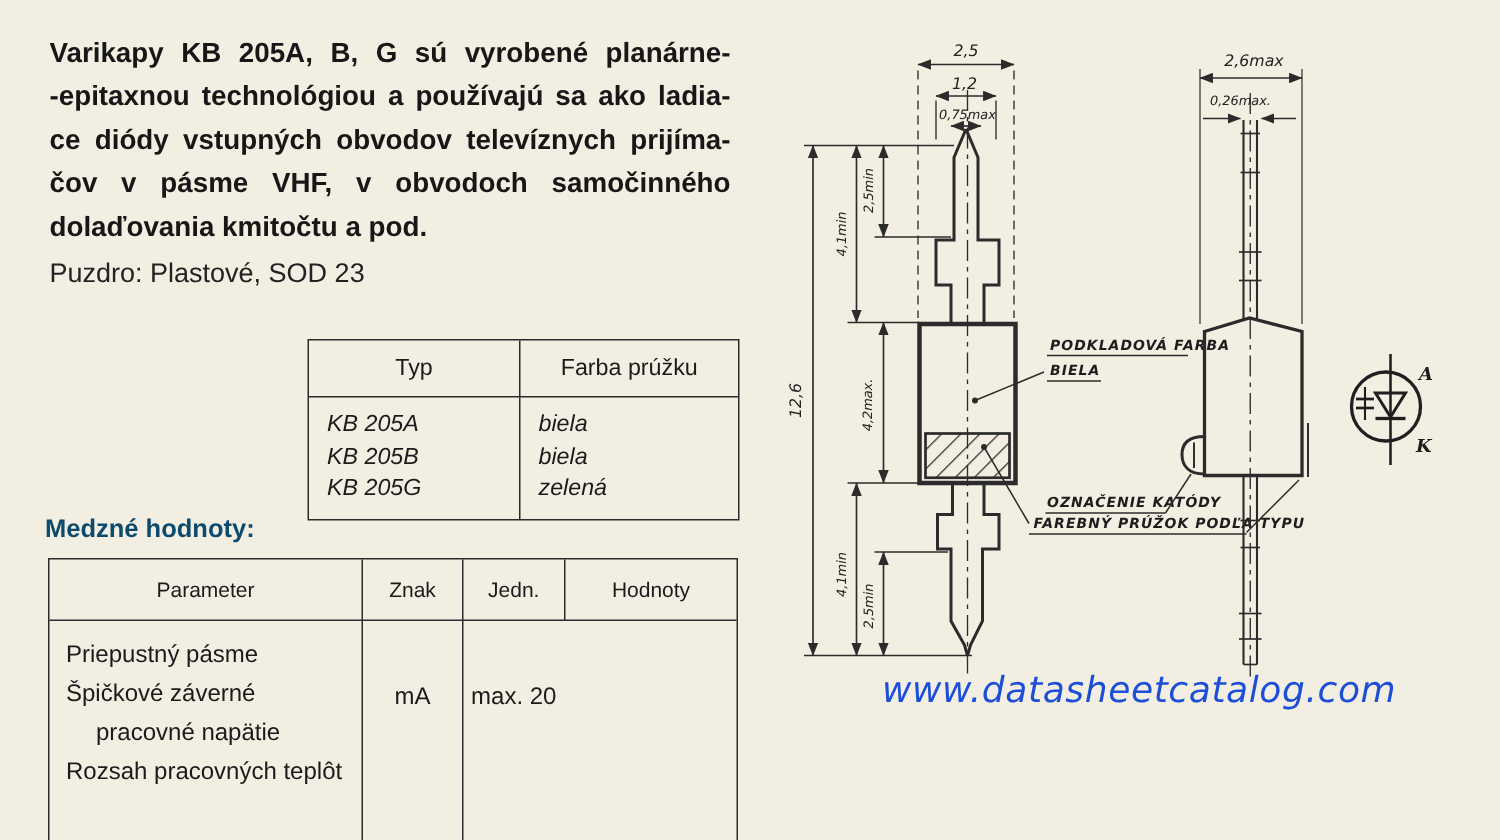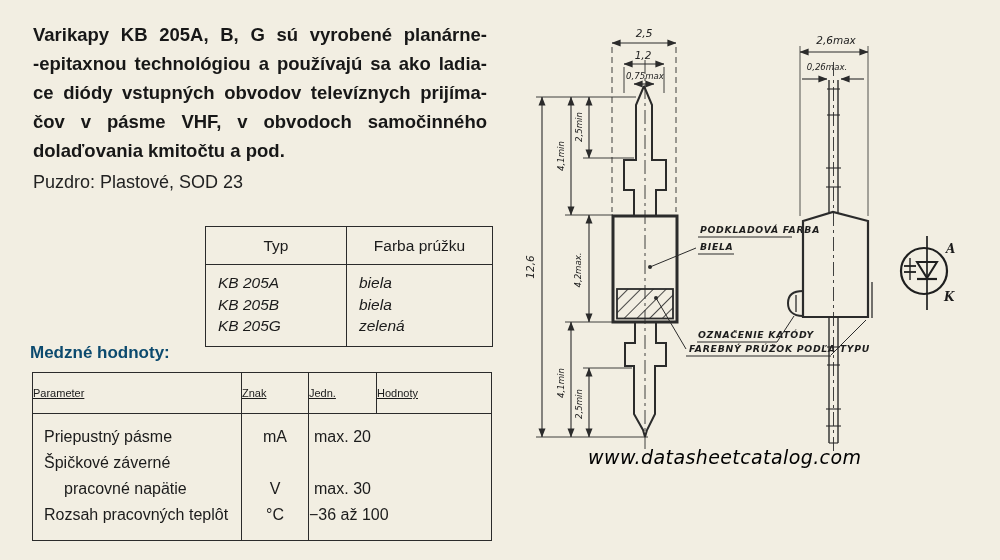--- a/index.html
+++ b/index.html
@@ -20,38 +20,38 @@
     font-size:15.5px;color:#1b1b1b;background:transparent;}
   .tt-h{height:37px;line-height:37px;text-align:center;border-bottom:1.6px solid #2b2b2b;}
   .tt-h.c2,.tt-b.c2{border-left:1.4px solid #2b2b2b;}
   .tt-b{padding:7px 0 9px 12px;font-style:italic;}
   .tt-line{height:21.5px;line-height:21.5px;}
   
   .limits-heading{position:absolute;left:30px;top:343px;font-weight:bold;font-size:17px;color:#0c4a6e;}
   .limits-table{position:absolute;left:32px;top:372px;width:458px;
     border:1.8px solid #2b2b2b;display:grid;grid-template-columns:208px 67px 68px 115px;
     font-size:16px;color:#1b1b1b;}
-  .lt-h{height:40px;line-height:40px;text-align:left;border-bottom:1.6px solid #2b2b2b;font-size:11px;text-decoration:underline;}
+  .lt-h{height:40px;line-height:40px;text-align:center;border-bottom:1.6px solid #2b2b2b;font-size:14px;}
   .lt-h.bl,.lt-b.bl{border-left:1.4px solid #2b2b2b;}
   .lt-b{padding:10px 0 12px 0;}
   .cl{height:26px;line-height:26px;white-space:nowrap;}
   .param .cl{padding-left:11px;}
   .param .indent{padding-left:31px;}
   .znak .cl{padding-left:15px;font-family:"DejaVu Serif",serif;font-style:italic;font-size:16.5px;}
   .znak sub{font-size:10.5px;font-style:normal;font-family:"Liberation Sans",sans-serif;}
-  .jedn .cl,.hodn .cl{text-align:center;}
+  .jedn .cl,.hodn .cl{text-align:center;margin-top:28px;}
   
   svg{position:absolute;left:0;top:0;}
   .dimtext{font-family:"DejaVu Sans",sans-serif;font-style:italic;font-size:10.5px;fill:#222;}
   .dimsmall{font-family:"DejaVu Sans",sans-serif;font-style:italic;font-size:8.6px;fill:#222;}
   .drawlabel{font-family:"DejaVu Sans",sans-serif;font-style:italic;font-weight:bold;
     font-size:9.3px;letter-spacing:0.7px;fill:#1d1d1d;}
   .aklabel{font-family:"DejaVu Serif",serif;font-style:italic;font-weight:bold;font-size:12px;fill:#1c1c1c;}
-  .watermark{position:absolute;left:588px;top:446px;font-style:italic;font-size:19px;
-    letter-spacing:0.4px;color:#000000;font-family:"DejaVu Sans",sans-serif;}
+  .watermark{position:absolute;left:588px;top:446px;font-style:italic;font-size:24px;
+    letter-spacing:0.4px;color:#1d4ed8;font-family:"DejaVu Sans",sans-serif;}
 </style>
 </head>
 <body>
 
 <div class="intro">
   <div class="jl">Varikapy KB 205A, B, G sú vyrobené planárne-</div>
   <div class="jl">-epitaxnou technológiou a používajú sa ako ladia-</div>
   <div class="jl">ce diódy vstupných obvodov televíznych prijíma-</div>
   <div class="jl">čov v pásme VHF, v obvodoch samočinného</div>
   <div class="ll">dolaďovania kmitočtu a pod.</div>

